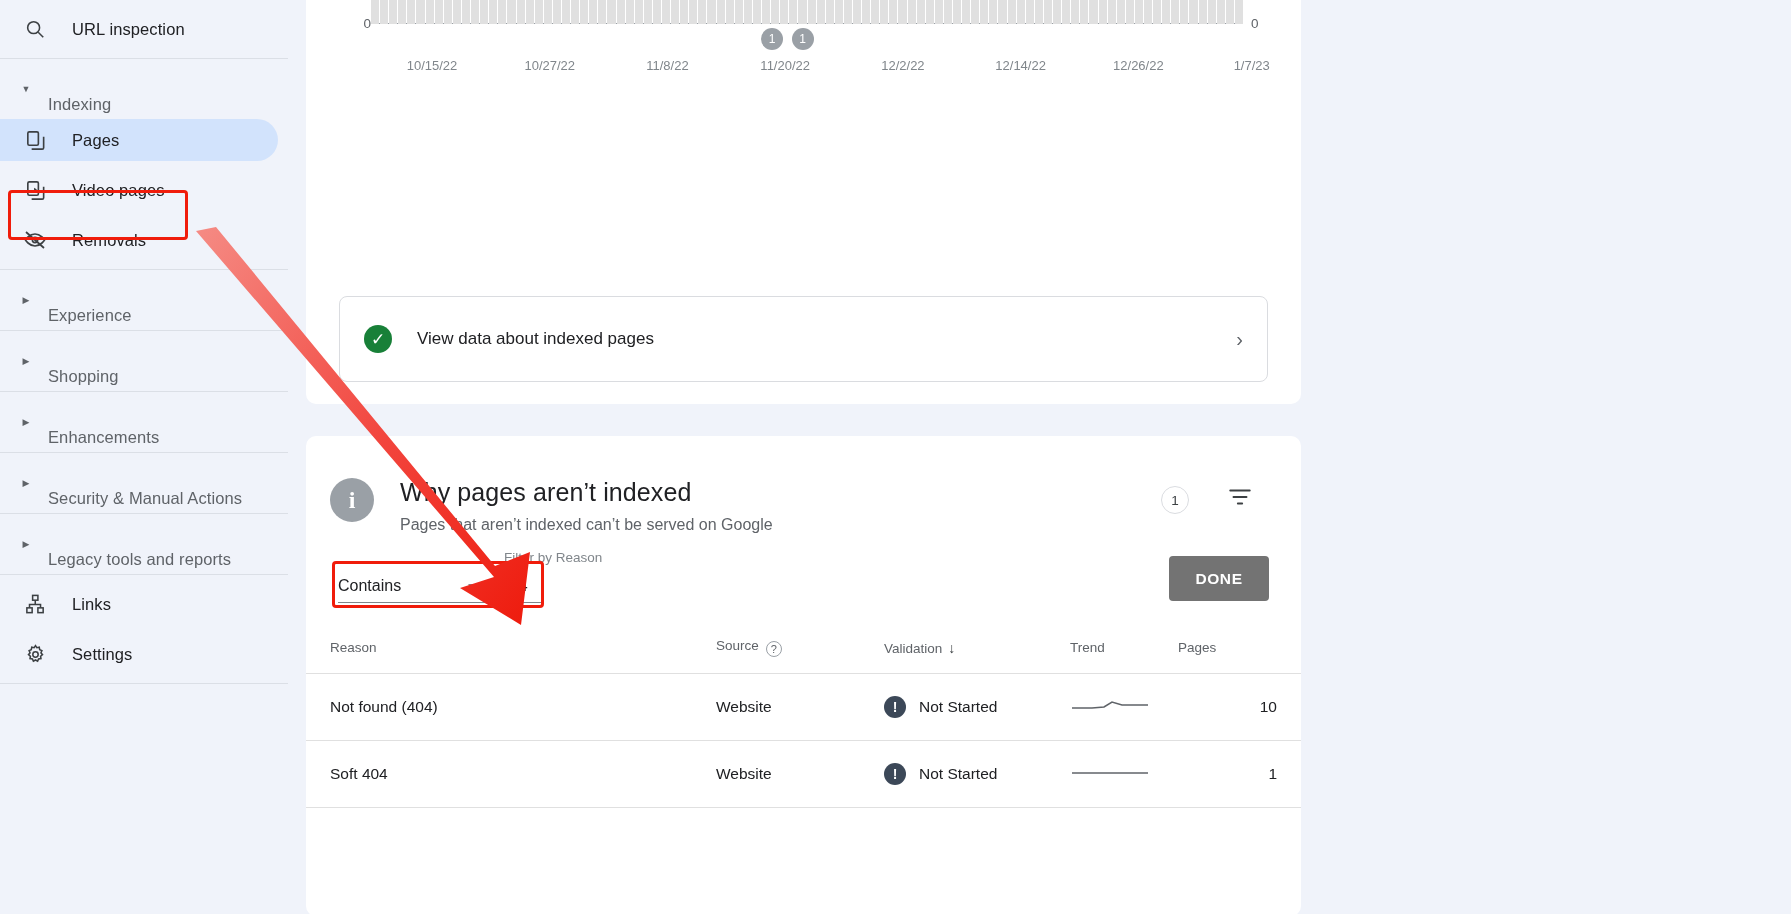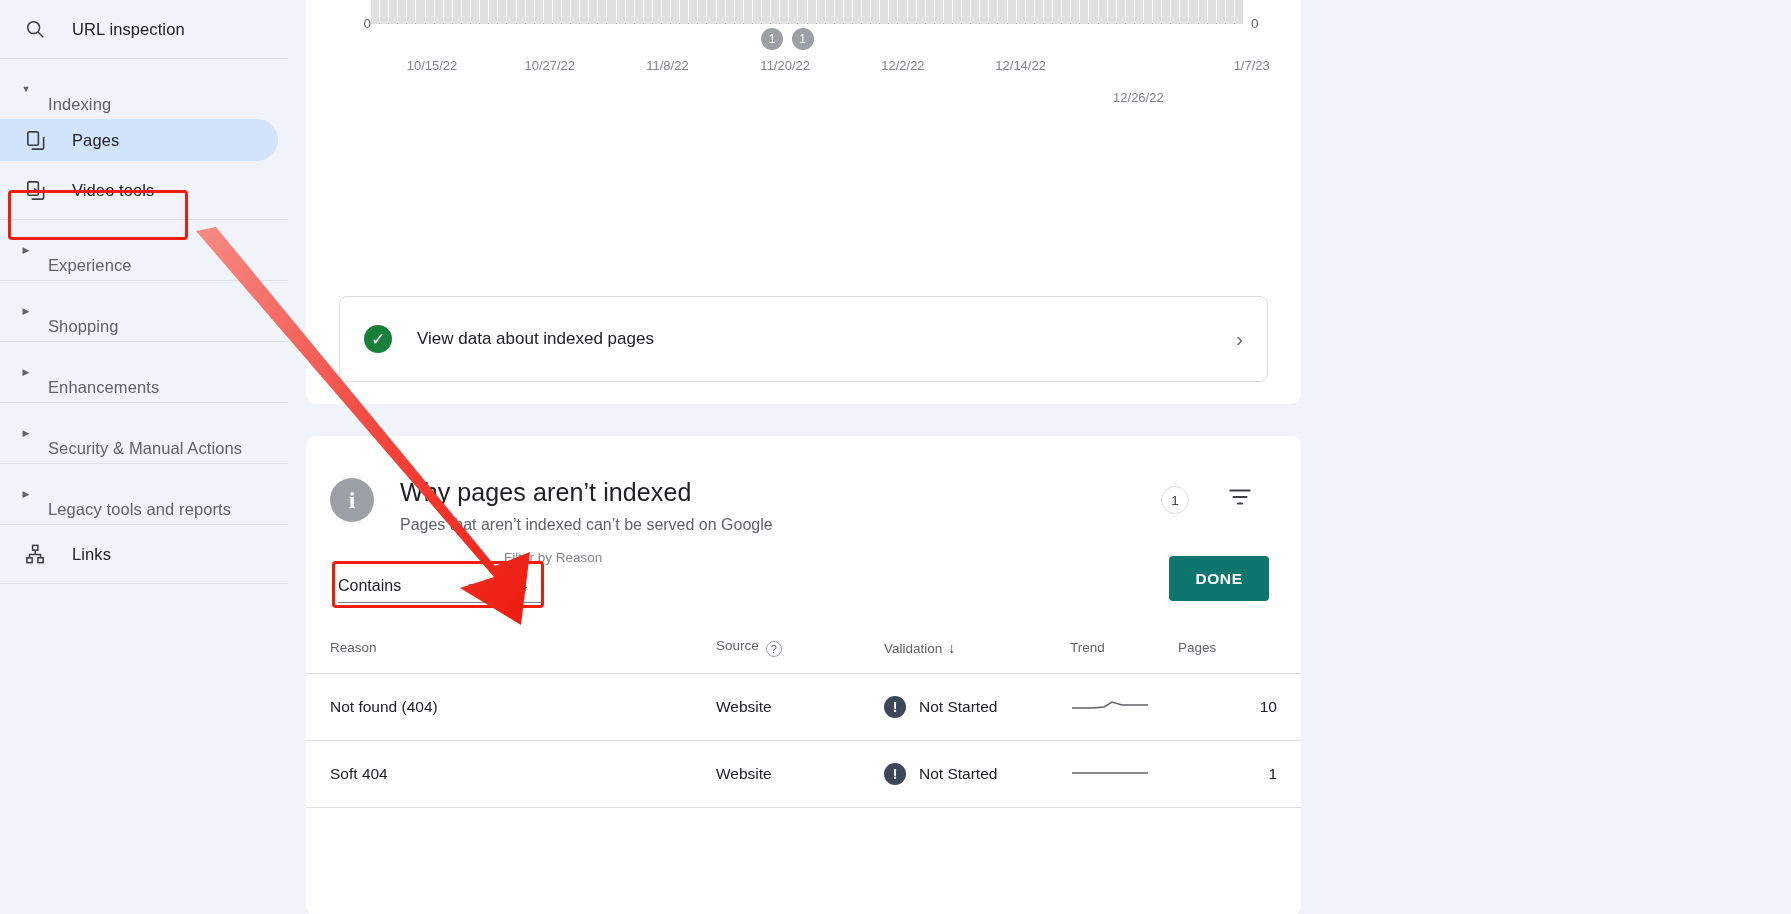--- a/index.html
+++ b/index.html
@@ -183,21 +183,21 @@
   .filter-chip .dd-caret { margin-left: 65px; font-size: 10px; color: #5f6368; }
   .filter-chip .val { margin-left: 25px; font-size: 16px; color: #202124; }
   .redbox-filter {
     position: absolute; left: 26px; top: 27px;
     width: 212px; height: 47px;
     border: 3px solid #f01c0b; border-radius: 4px; pointer-events: none;
   }
   .done-btn {
     position: absolute; right: 32px; top: 22px;
     width: 100px; height: 45px;
-    background: #0f766e; color: #fff;
+    background: #737373; color: #fff;
     border: none; border-radius: 4px;
     font-size: 15.5px; font-family: "Liberation Sans", sans-serif;
     font-weight: bold; letter-spacing: .6px; cursor: pointer;
   }
 
   
   table.tbl { width: 995px; border-collapse: collapse; }
   table.tbl th {
     font-size: 13.5px; color: #5f6368; font-weight: 400;
     text-align: left; padding: 12px 0 16px 0; border-bottom: 1px solid #e0e0e0;
@@ -267,24 +267,34 @@
     </div>
 
     <div class="nav-item">
       <span class="ico">
         <svg width="23" height="23" viewBox="0 0 24 24" fill="none" stroke="currentColor" stroke-width="1.7">
             <rect x="4" y="3" width="11" height="14" rx="1.5"></rect>
             <path d="M8 21h11a1.5 1.5 0 0 0 1.5-1.5V8"></path>
             <path d="M10.5 9.2l3 1.8-3 1.8z" fill="currentColor" stroke="none"></path>
           </svg>
       </span>
-      <span class="lbl">Video tools</span>
-    </div>
-
-
+      <span class="lbl">Video pages</span>
+    </div>
+
+
+    <div class="nav-item">
+      <span class="ico">
+        <svg width="24" height="24" viewBox="0 0 24 24" fill="none" stroke="currentColor" stroke-width="1.7">
+            <path d="M2.5 12s3.6-6 9.5-6 9.5 6 9.5 6-3.6 6-9.5 6-9.5-6-9.5-6z"></path>
+            <circle cx="12" cy="12" r="2.6"></circle>
+            <path d="M3 4l18 16"></path>
+          </svg>
+      </span>
+      <span class="lbl">Removals</span>
+    </div>
 
     <div class="divider"></div>
 
     <div class="group-head">
       <span class="caret">▶</span>
       <span class="lbl">Experience</span>
     </div>
     <div class="divider"></div>
 
     <div class="group-head">
@@ -316,20 +326,29 @@
         <svg width="23" height="23" viewBox="0 0 24 24" fill="none" stroke="currentColor" stroke-width="1.6">
             <rect x="9" y="2.5" width="5.5" height="5"></rect>
             <rect x="3" y="15.5" width="5.5" height="5"></rect>
             <rect x="14.5" y="15.5" width="5.5" height="5"></rect>
             <path d="M11.75 7.5v4.5M5.75 15.5V12h11.5v3.5"></path>
           </svg>
       </span>
       <span class="lbl">Links</span>
     </div>
 
+    <div class="nav-item">
+      <span class="ico">
+        <svg width="23" height="23" viewBox="0 0 24 24" fill="none" stroke="currentColor" stroke-width="1.6">
+            <circle cx="12" cy="12" r="2.8"></circle>
+            <path d="M12 2.8l1.4 2.1 2.5-.5.5 2.5 2.3 1-1 2.3 1.6 2-2 1.6.4 2.5-2.5.3-1 2.3-2.2-1.2-2.2 1.2-1-2.3-2.5-.3.4-2.5-2-1.6 1.6-2-1-2.3 2.3-1 .5-2.5 2.5.5z"></path>
+          </svg>
+      </span>
+      <span class="lbl">Settings</span>
+    </div>
 
     <div class="divider"></div>
 
     <div class="redbox-pages"></div>
   </nav>
 
   <section class="main">
 
     <div class="card card-chart">
 
@@ -445,21 +464,21 @@
           </svg>
         </div>
 
         <div class="xlabels" id="xlabels">
             <span style="left: 61.04px;">10/15/22</span>
             <span style="left: 178.76px;">10/27/22</span>
             <span style="left: 296.48px;">11/8/22</span>
             <span style="left: 414.2px;">11/20/22</span>
             <span style="left: 531.92px;">12/2/22</span>
             <span style="left: 649.64px;">12/14/22</span>
-            <span style="left: 767.36px; margin-top: 32px;">12/26/22</span>
+            <span style="left: 767.36px;">12/26/22</span>
             <span style="left: 880.72px;">1/7/23</span>
           </div>
         <div id="annots">
             <div class="annot" style="left: 466.12px;">1</div>
             <div class="annot" style="left: 496.64px;">1</div>
           </div>
       </div>
 
       <div class="viewdata">
         <span class="check">✓</span>

